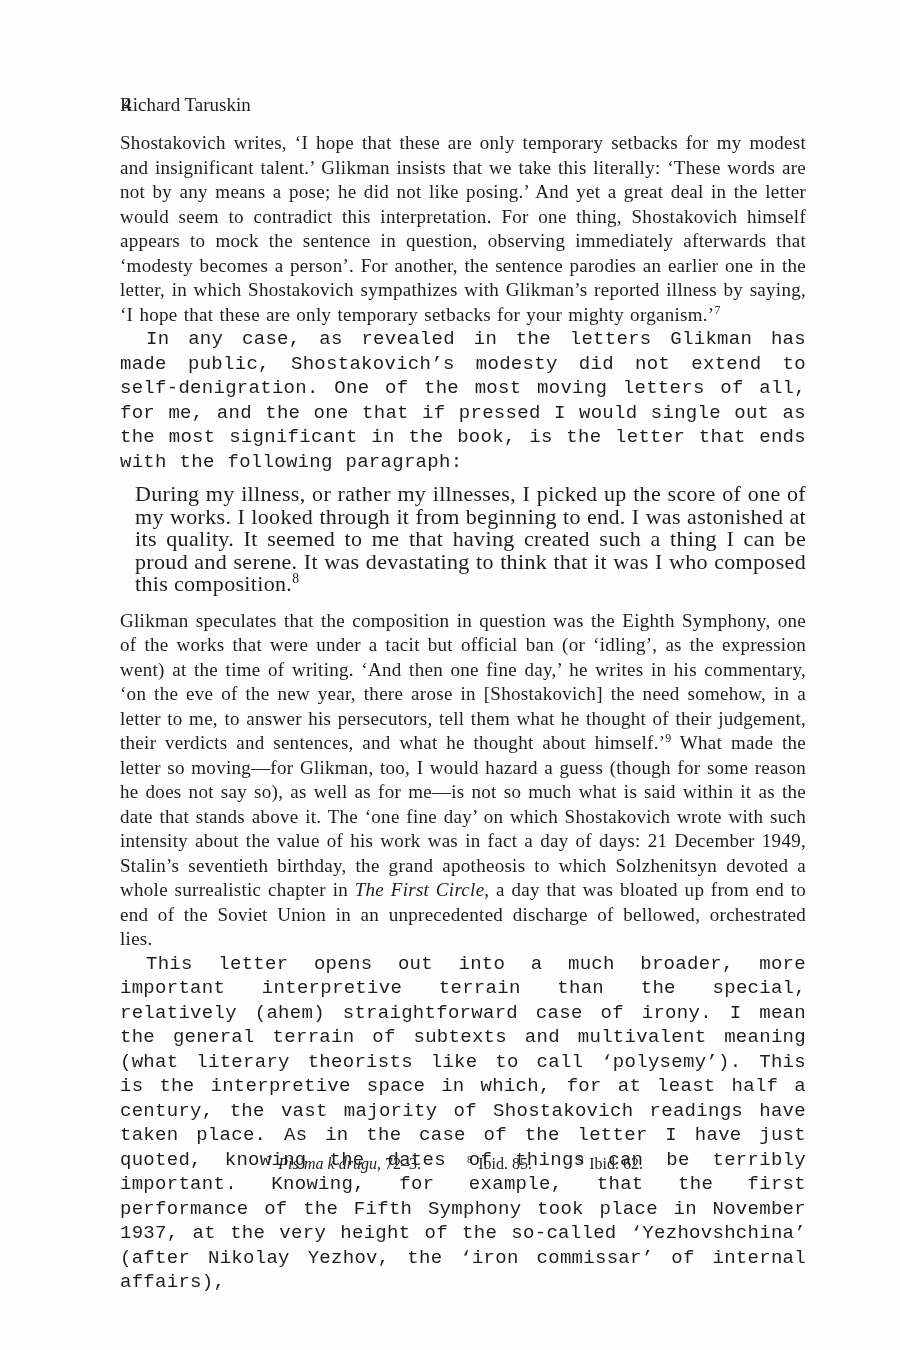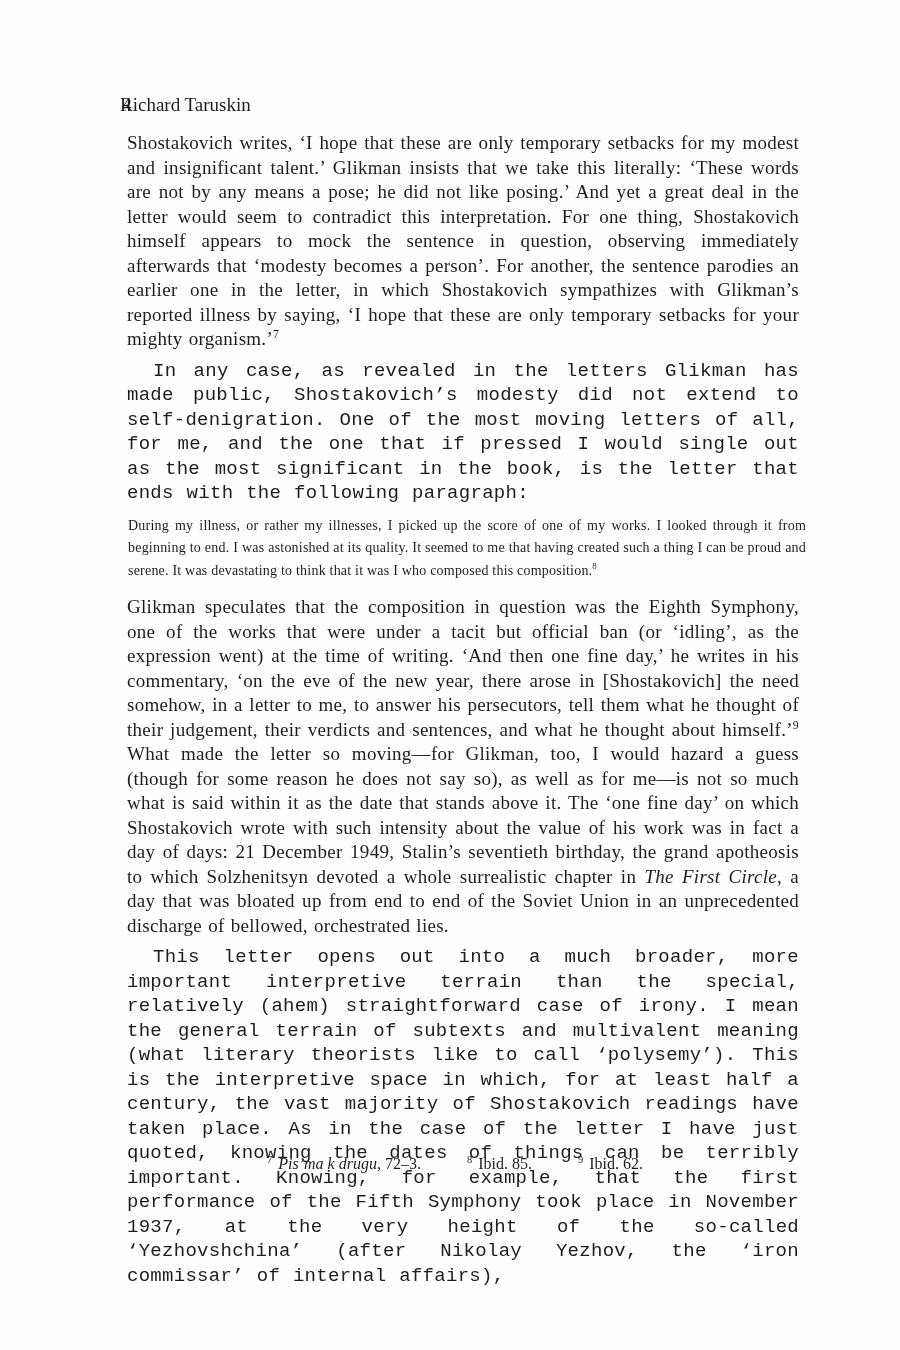--- a/index.html
+++ b/index.html
@@ -32,35 +32,35 @@
   .page-num {
     position: absolute;
     left: 2px;
     top: 0;
   }
   .running-head {
     display: block;
     text-align: left;
   }
   .body-text p {
-    margin: 7px;
+    margin: 0;
     font-size: 19px;
     line-height: 24.5px;
     text-align: justify;
     letter-spacing: 0.015em;
     word-spacing: 0.06em;
   }
   .body-text p.indent {
     text-indent: 26px;
     font-family: Liberation Mono, monospace;
   }
   blockquote.extract {
-    margin: 9px 0 13px 8px;
+    margin: 9px 0 13px 15px;
     padding: 0;
-    font-size: 14px;
+    font-size: 22px;
     line-height: 22.6px;
     text-align: justify;
     letter-spacing: 0.015em;
   }
   sup.ref {
     font-size: 0.62em;
     vertical-align: super;
     line-height: 0;
   }
   .footnotes {

